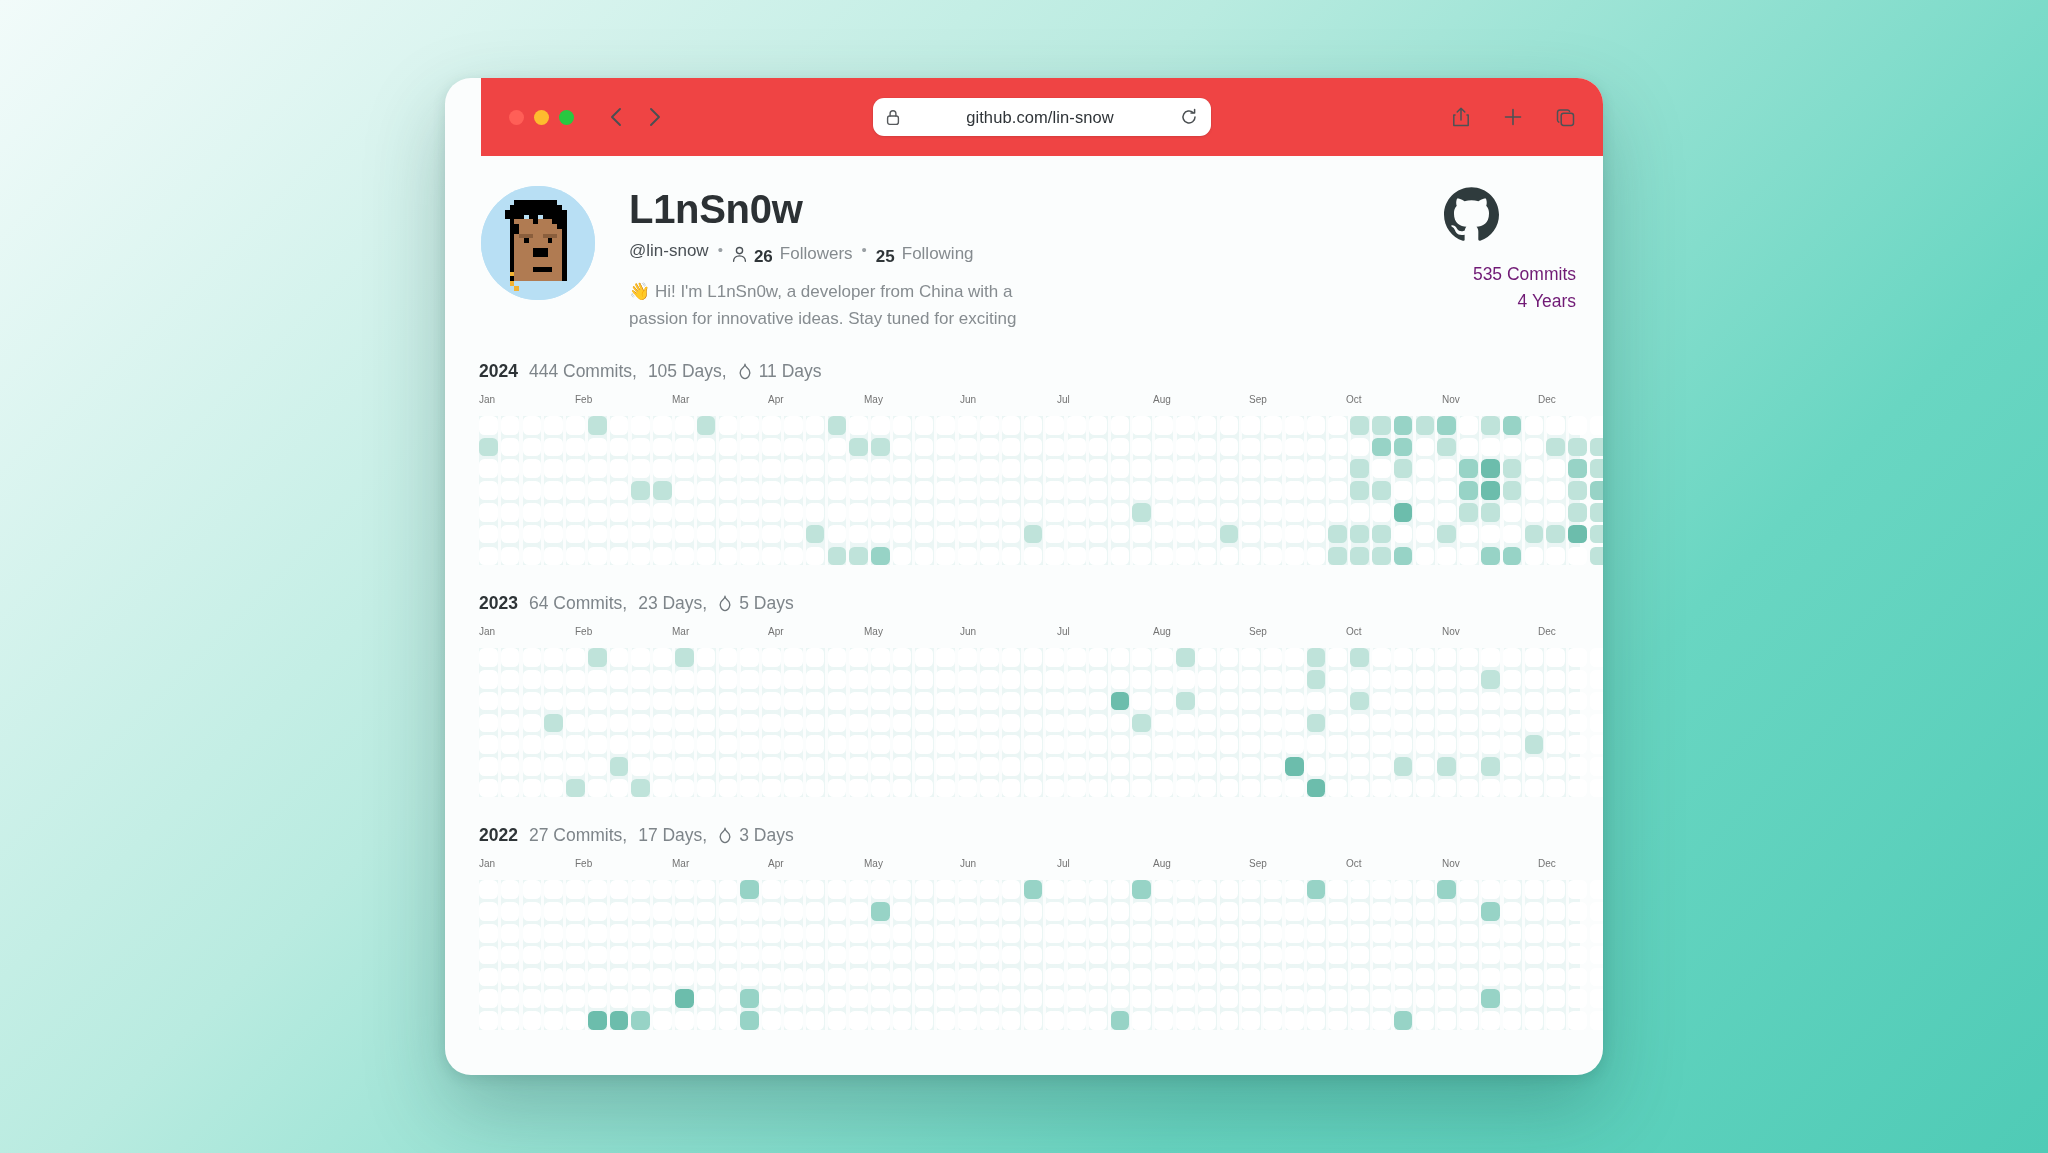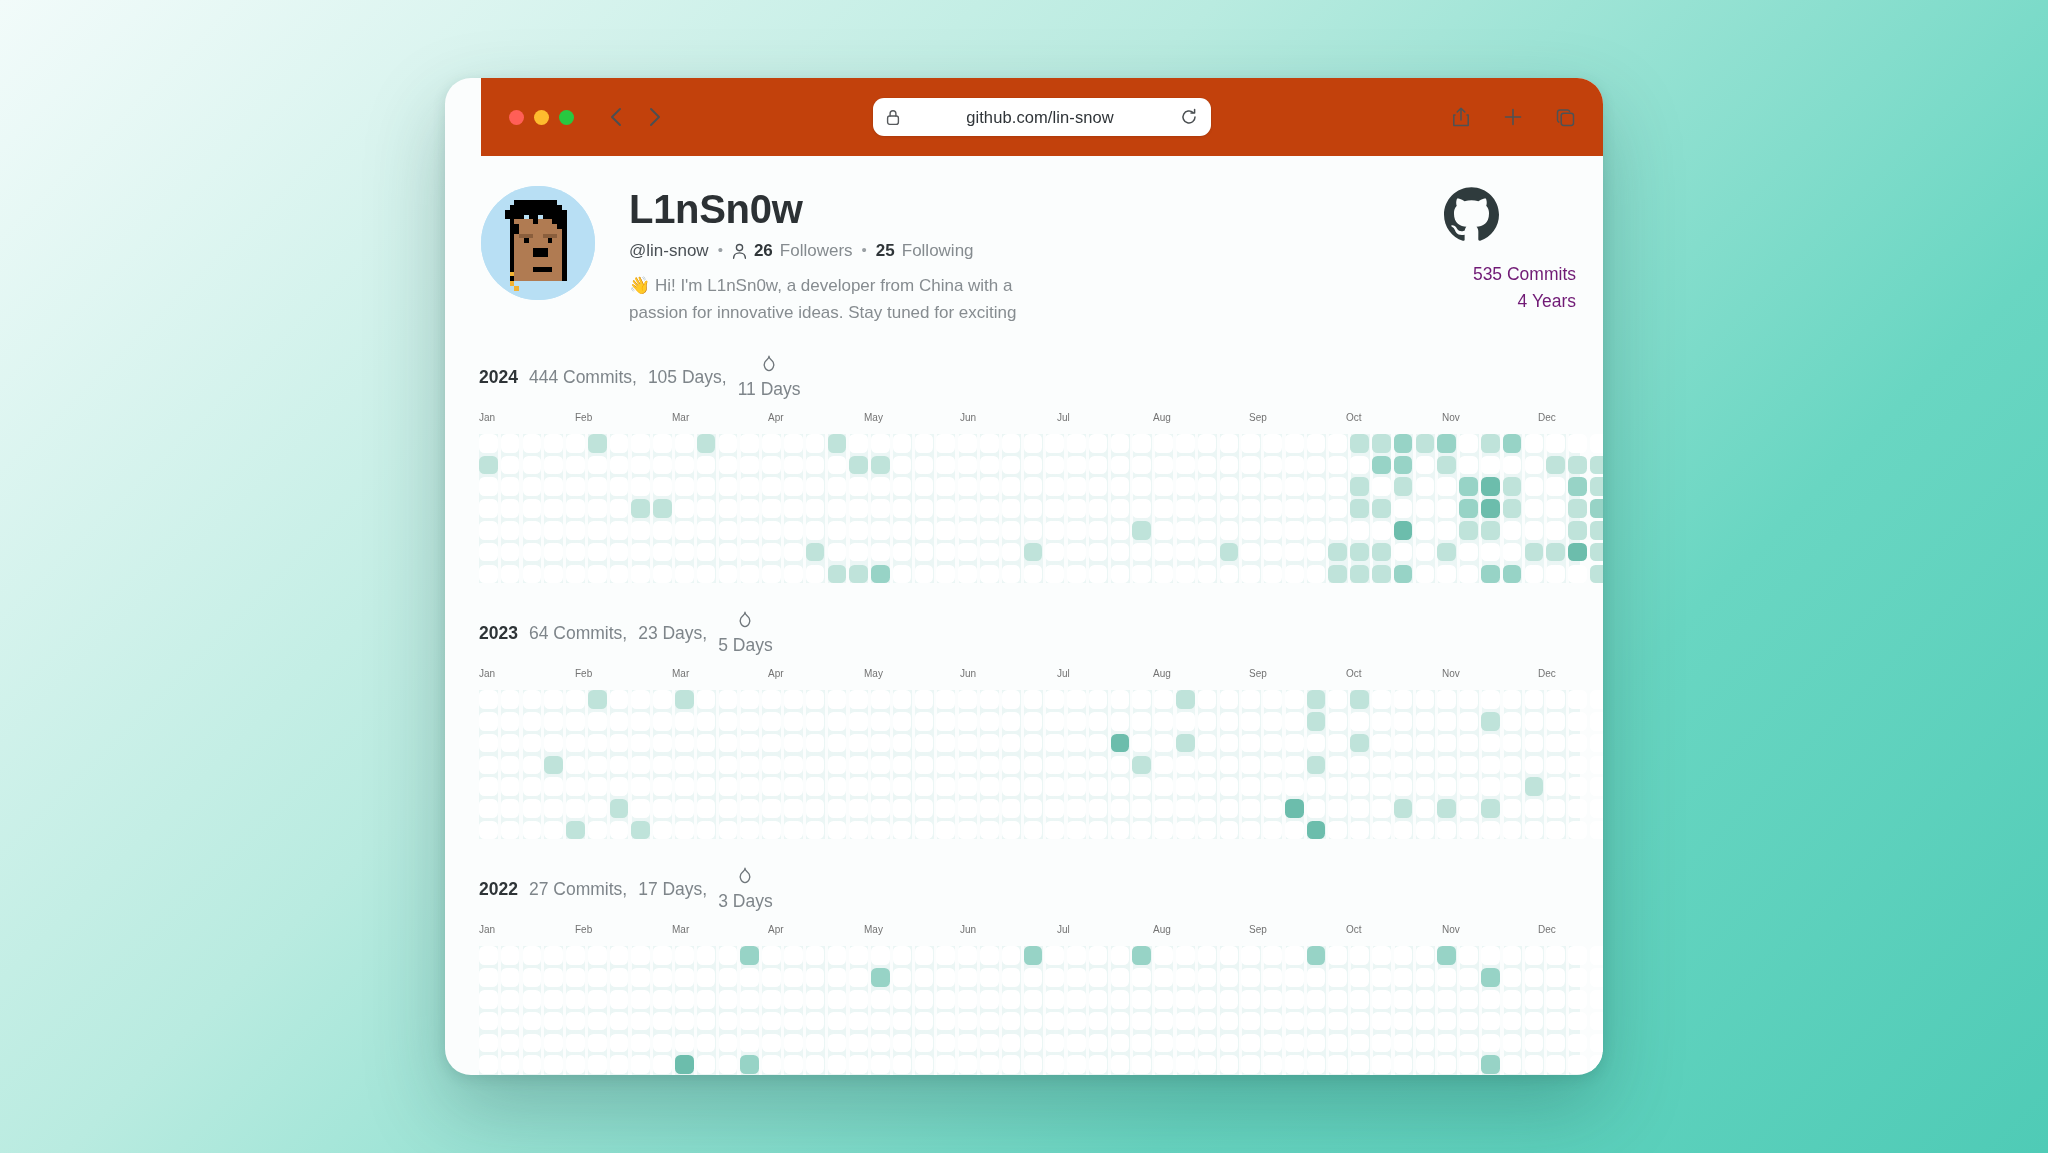--- a/index.html
+++ b/index.html
@@ -22,21 +22,21 @@
     border-radius: 26px;
     box-shadow: 0 34px 80px rgba(20,70,64,.28), 0 4px 14px rgba(20,70,64,.14);
     overflow: hidden;
   }
 
   
   .titlebar {
     height: 78px;
     display: flex; align-items: center;
     padding: 0 28px;
-    background: #c2410c;
+    background: #ef4444;
     position: relative;
     margin-left: 36px;
   }
   .traffic { display: flex; gap: 10px; align-items: center; }
   .dot { width: 15px; height: 15px; border-radius: 50%; }
   .dot.red { background: #ff5f57; }
   .dot.amber { background: #febc2e; }
   .dot.green { background: #28c840; }
 
   .navbtns { display: flex; gap: 18px; margin-left: 30px; color: #4a4f52; }
@@ -84,21 +84,21 @@
     font-size: 40px; font-weight: 700; color: #2c3134;
     letter-spacing: -.3px; line-height: 1.08;
   }
   .meta-row {
     display: flex; align-items: flex-start; gap: 9px;
     margin-top: 10px; font-size: 17px; color: #858b8f;
   }
   .handle { color: #4a5055; font-weight: 400; }
   .sep { color: #9aa0a4; font-size: 15px; }
   .stat { display: flex; align-items: center; gap: 7px; }
-  .stat b { color: #2f3538; font-weight: 700; }
+  .stat b { color: #2f3538; font-weight: 700; margin-top: 6px; }
   .people-icon { display:flex; align-items:center; color:#4a5055; }
 
   .bio {
     margin-top: 12px; font-size: 17px; line-height: 1.58;
     color: #868c90; max-width: 405px;
   }
 
   .gh-block {
     position: absolute; right: 4px; top: 4px;
     text-align: right; width: 210px;
@@ -106,21 +106,21 @@
   .gh-logo { display:flex; justify-content:center; }
   .gh-stats { margin-top: 20px; font-size: 17.5px; color: #701a75; line-height: 1.55; }
 
   
   .year-block { margin-top: 28px; }
   .year-header {
     display: flex; align-items: center; gap: 11px;
     font-size: 17.5px; color: #7e858a;
   }
   .year-num { font-size: 17.5px; font-weight: 700; color: #2e3437; }
-  .streak { display: flex; align-items: center; gap: 7px; flex-direction: column; }
+  .streak { display: flex; align-items: center; gap: 7px; }
   .flame { display:flex; align-items:center; color:#6f767b; }
 
   .months {
     display: flex; margin-top: 12px; position: relative; height: 17px;
   }
   .month-lbl {
     position: absolute; font-size: 10px; color: #737373; top: 0;
   }
 
   .grid { margin-top: 5px; display: grid; grid-auto-flow: column; gap: 3.2px; }

